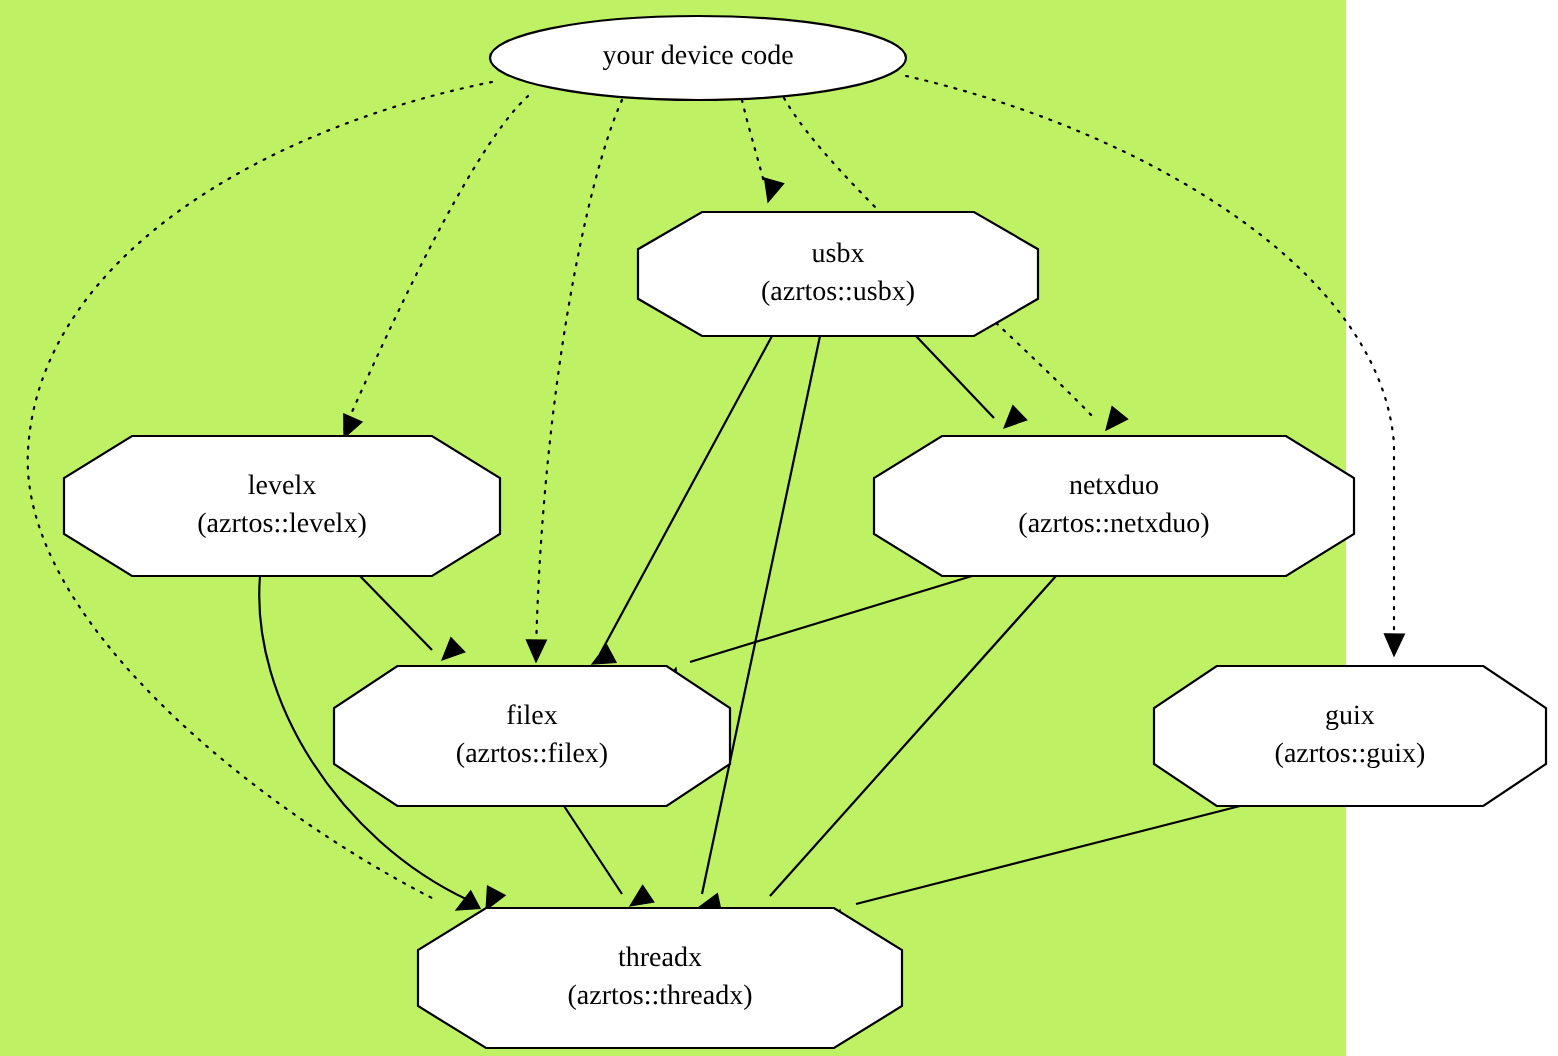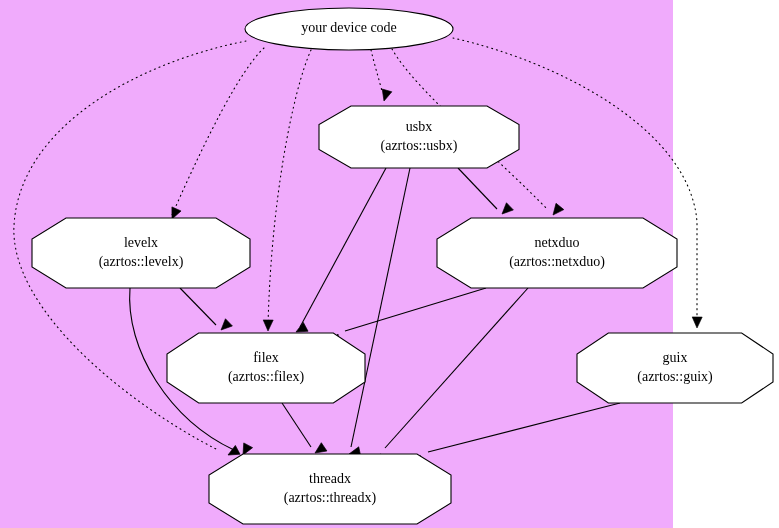--- a/index.html
+++ b/index.html
@@ -11,21 +11,21 @@
   body {
     width: 779px;
     height: 528px;
     overflow: hidden;
     font-family: "Liberation Serif", "DejaVu Serif", serif;
   }
   #graph-canvas {
     position: relative;
     width: 673px;
     height: 528px;
-    background: #f0abfc;
+    background: #bef264;
   }
   #graph-svg {
     position: absolute;
     top: 0;
     left: 0;
     width: 779px;
     height: 528px;
     display: block;
   }
   .node-shape {

